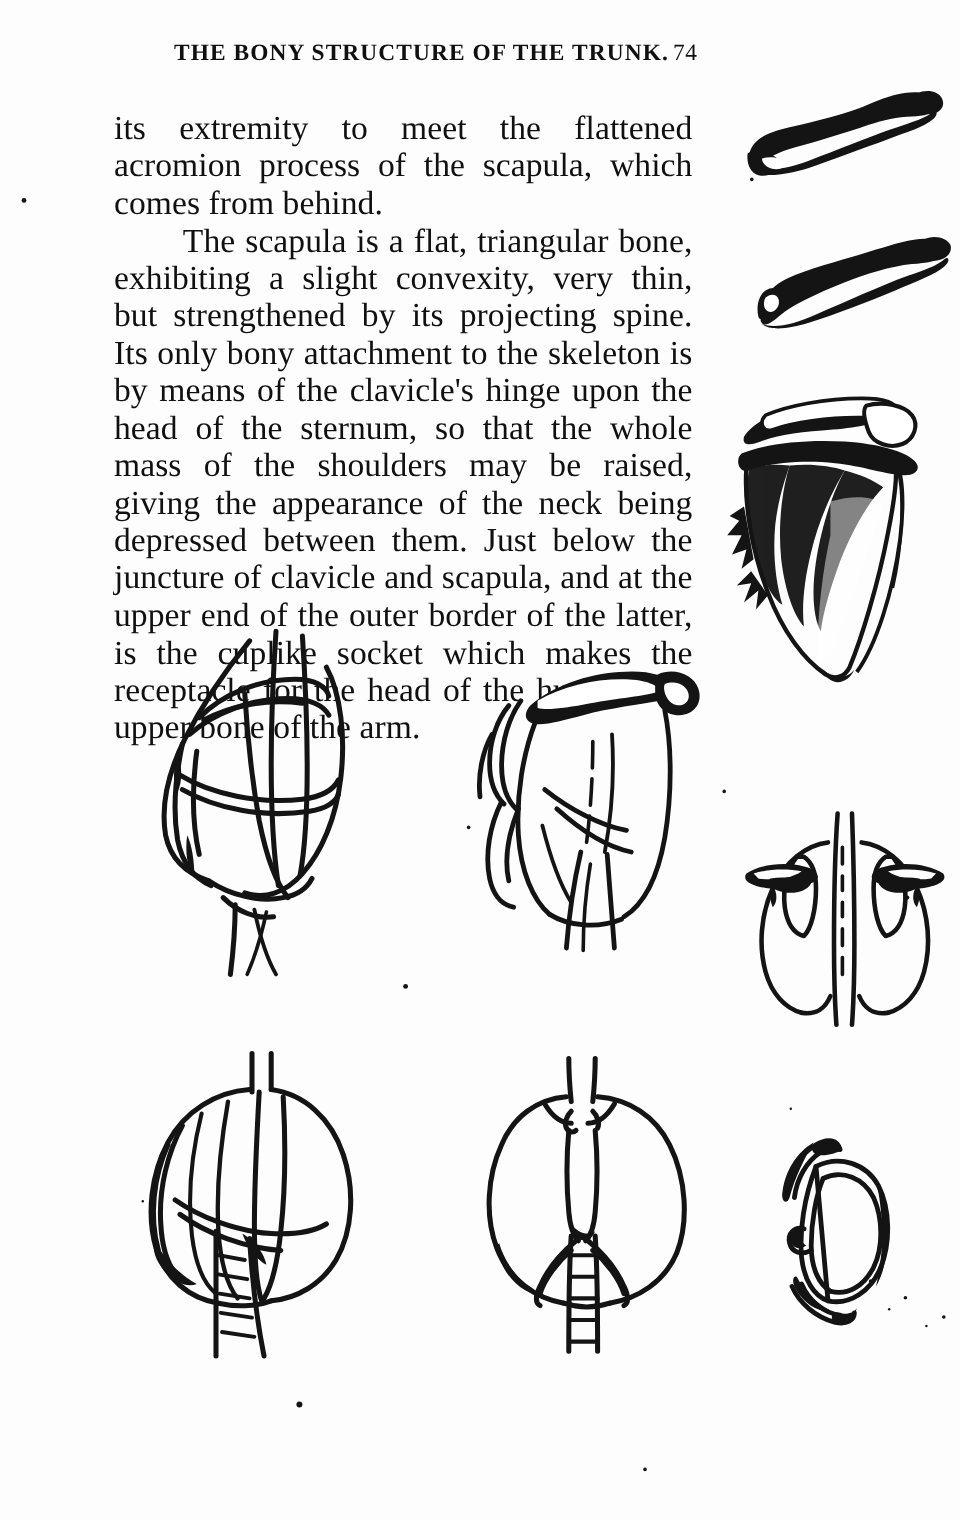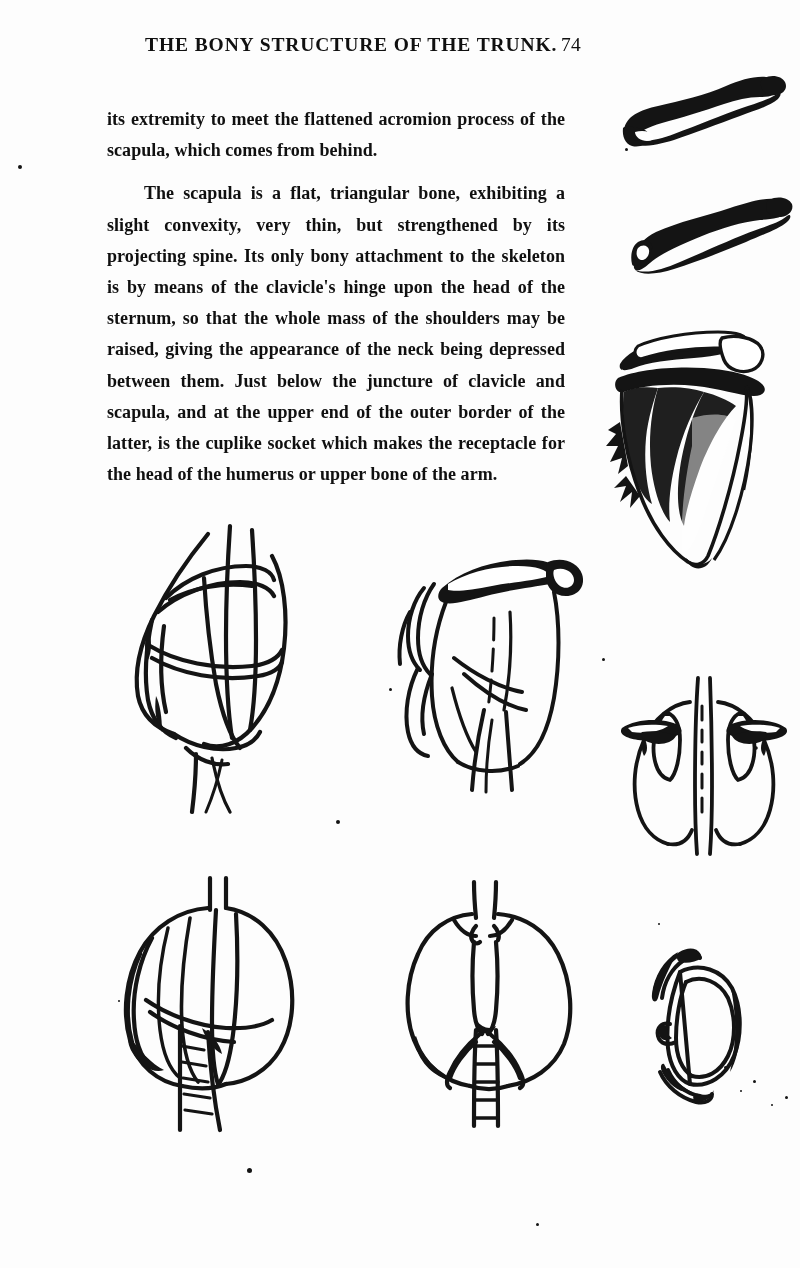--- a/index.html
+++ b/index.html
@@ -46,28 +46,27 @@
   }
 
   
   .body-text {
     position: absolute;
     left: 95px;
     top: 92px;
     width: 482px;
   }
   .para {
-    margin: 12px;
-    font-size: 18px;
+    margin: 0;
+    font-size: 28px;
     line-height: 31.2px;
     text-align: justify;
     text-justify: inter-word;
     hyphens: manual;
     letter-spacing: 0.05px;
-    font-weight: bold;
   }
   .para + .para { text-indent: 2.05em; }
 
   
   .fig {
     position: absolute;
   }
   .fig svg { display: block; overflow: visible; }
 
   .speck {

